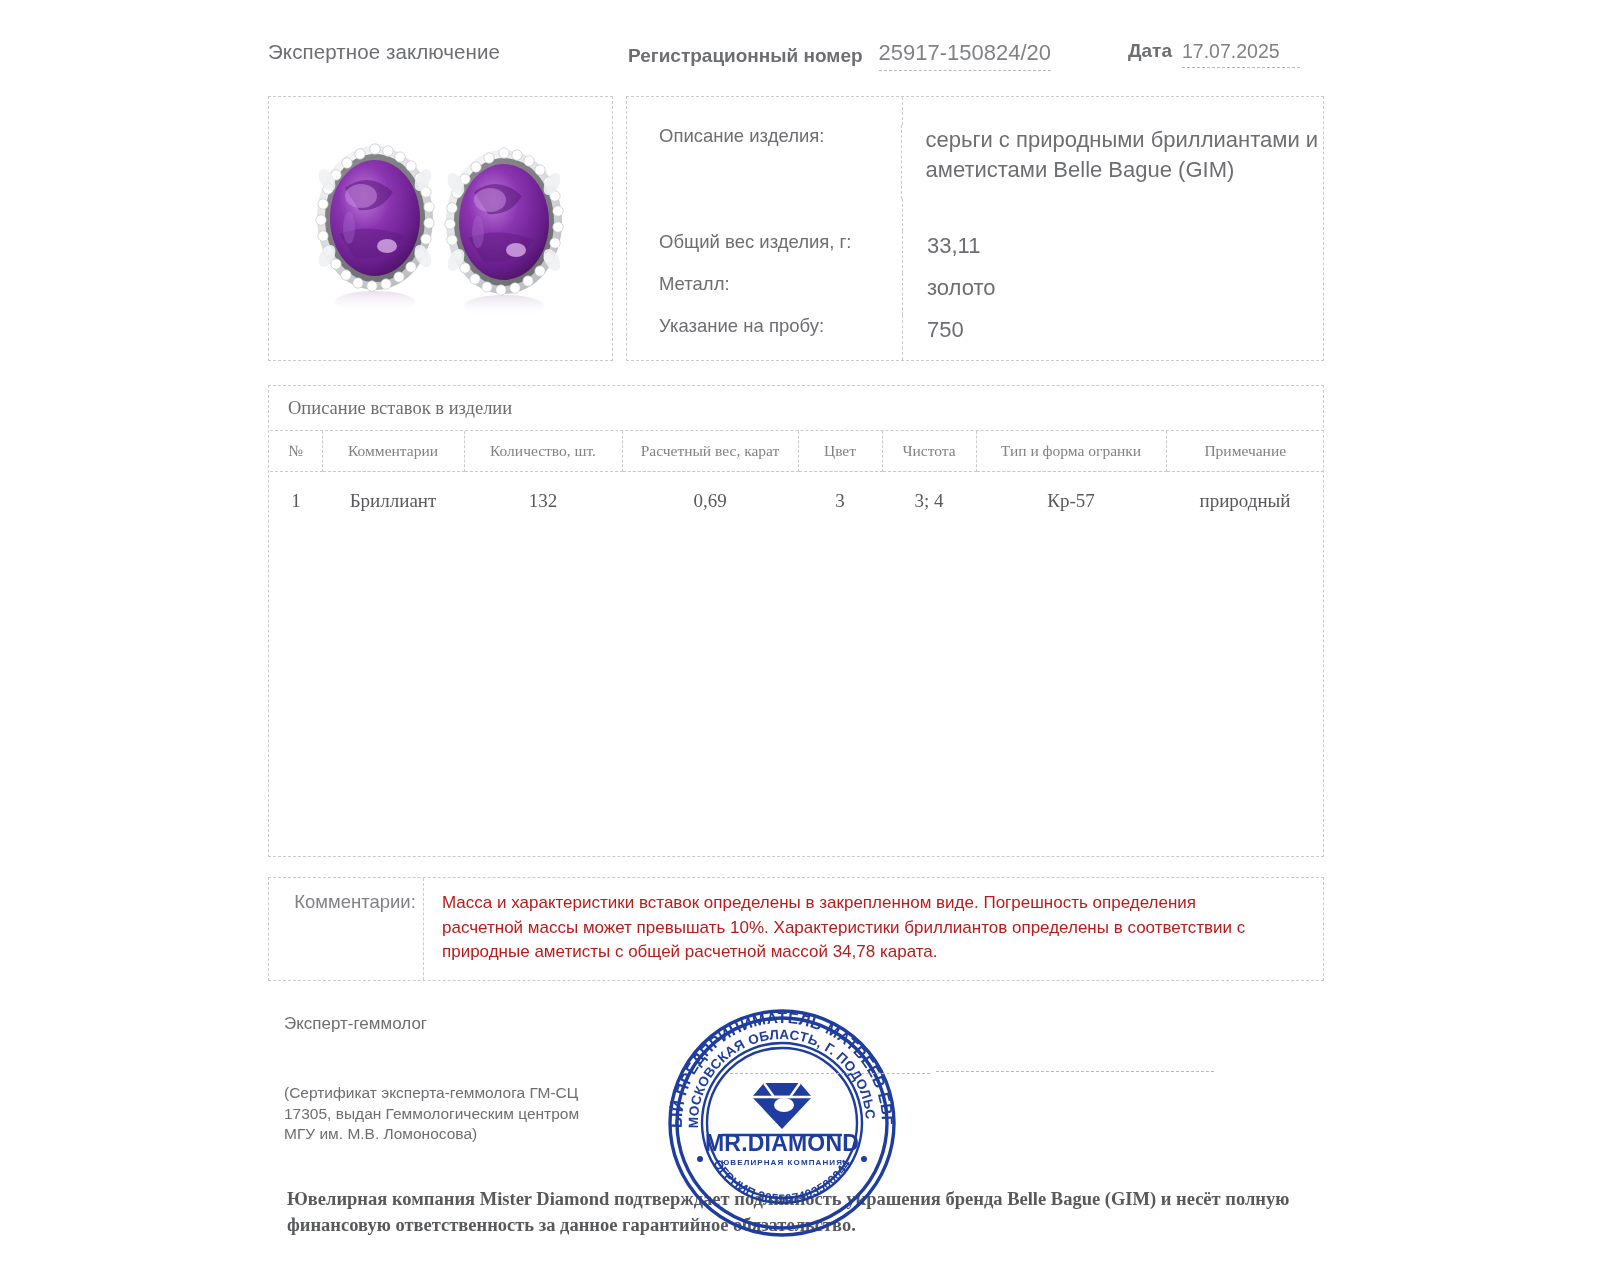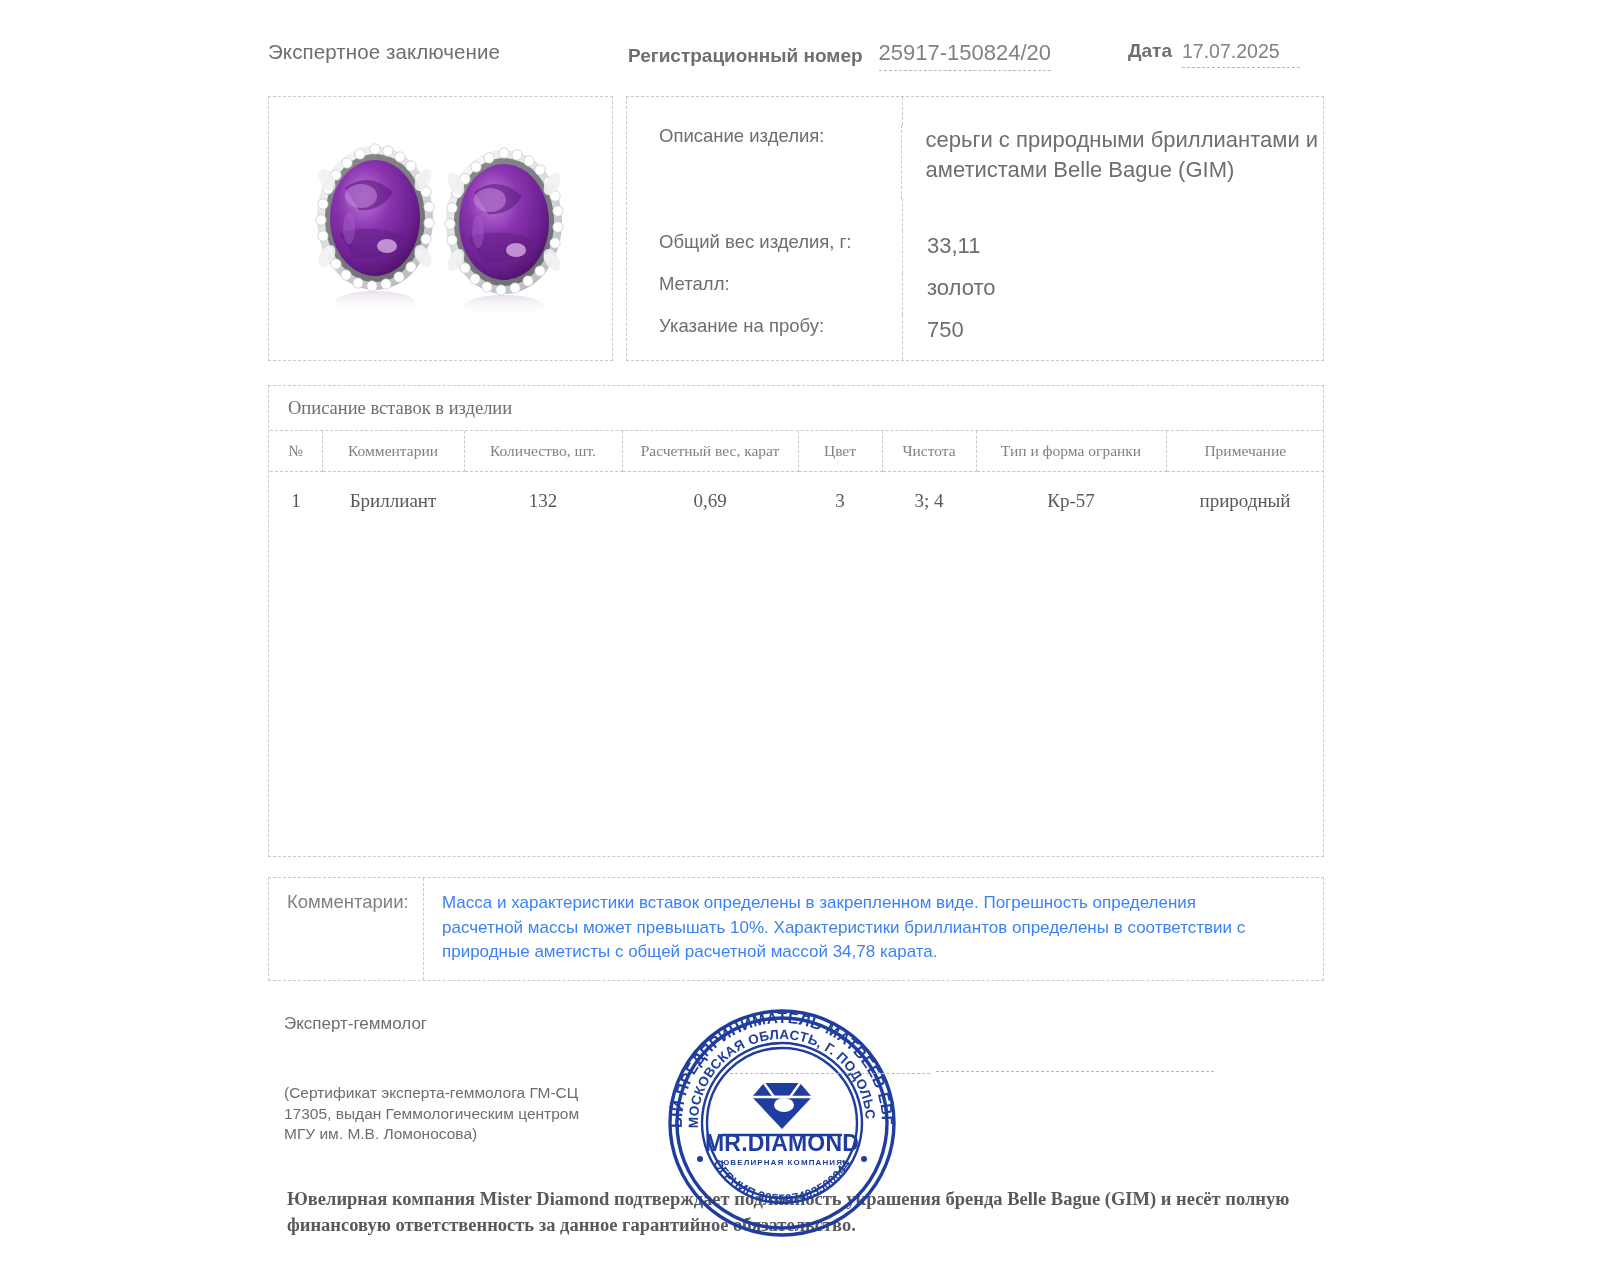--- a/index.html
+++ b/index.html
@@ -189,25 +189,26 @@
     display: flex;
   }
   .comments-label {
     width: 155px;
     box-sizing: border-box;
     padding: 13px 0 0 18px;
     font-size: 18.5px;
     color: #808285;
     border-right: 1px dashed #c8cacc;
     flex: none;
+    text-align: center;
   }
   .comments-text {
     padding: 13px 16px 0 18px;
     font-size: 17px;
-    color: #3b82f6;
+    color: #b91c1c;
     line-height: 1.45;
   }
 
   
   .footer {
     position: absolute;
     left: 0; top: 1005px;
     width: 1056px; height: 275px;
   }
   .expert-title {

